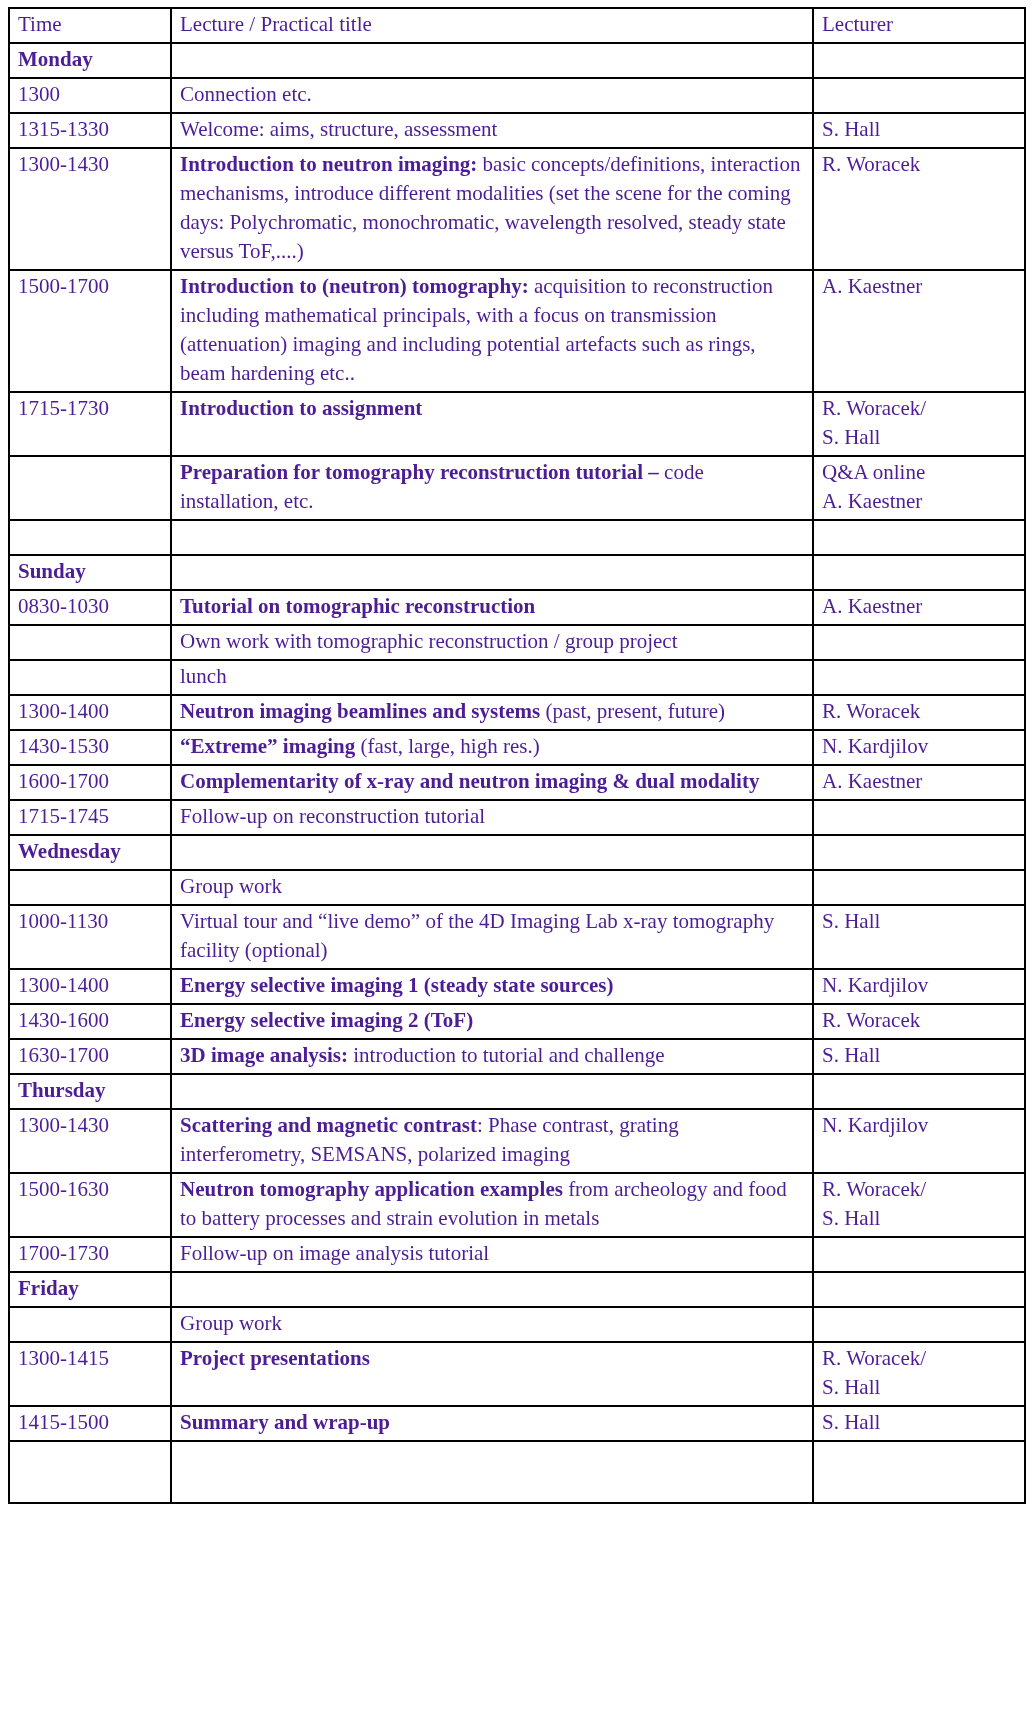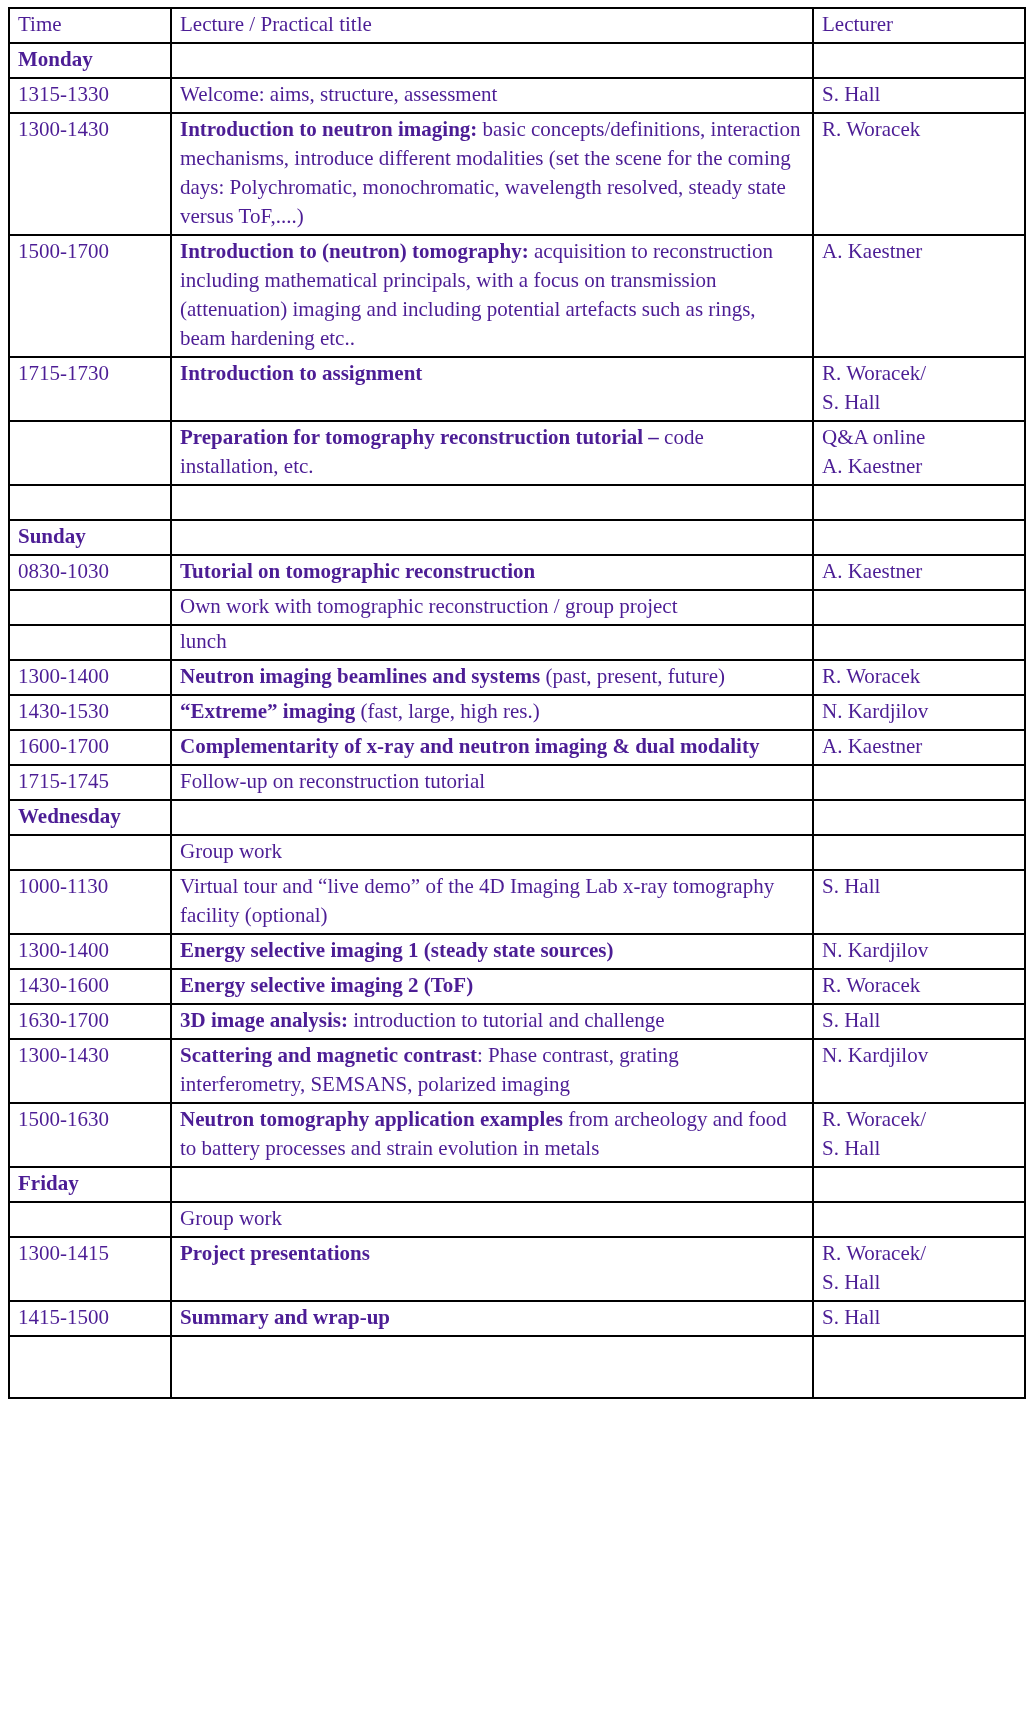--- a/index.html
+++ b/index.html
@@ -63,20 +63,25 @@
       </tr>
     </thead>
     <tbody>
 
       <tr>
         <td class="c-time day">Monday</td>
         <td class="c-title"></td>
         <td class="c-lect"></td>
       </tr>
 
+      <tr>
+        <td class="c-time">1300</td>
+        <td class="c-title"><span class="b"></span><span>Connection etc.</span></td>
+        <td class="c-lect"></td>
+      </tr>
 
       <tr>
         <td class="c-time">1315-1330</td>
         <td class="c-title"><span class="b"></span><span>Welcome: aims, structure, assessment</span></td>
         <td class="c-lect">S. Hall</td>
       </tr>
 
       <tr>
         <td class="c-time">1300-1430</td>
         <td class="c-title"><span class="b">Introduction to neutron imaging:</span><span> basic concepts/definitions, interaction mechanisms, introduce different modalities (set the scene for the coming days: Polychromatic, monochromatic, wavelength resolved, steady state versus ToF,....)</span></td>
@@ -186,35 +191,45 @@
         <td class="c-title"><span class="b">Energy selective imaging 2 (ToF)</span><span></span></td>
         <td class="c-lect">R. Woracek</td>
       </tr>
 
       <tr>
         <td class="c-time">1630-1700</td>
         <td class="c-title"><span class="b">3D image analysis:</span><span> introduction to tutorial and challenge</span></td>
         <td class="c-lect">S. Hall</td>
       </tr>
 
+      <tr>
+        <td class="c-time day">Thursday</td>
+        <td class="c-title"></td>
+        <td class="c-lect"></td>
+      </tr>
 
 
       <tr>
         <td class="c-time">1300-1430</td>
         <td class="c-title"><span class="b">Scattering and magnetic contrast</span><span>: Phase contrast, grating interferometry, SEMSANS, polarized imaging</span></td>
         <td class="c-lect">N. Kardjilov</td>
       </tr>
 
       <tr>
         <td class="c-time">1500-1630</td>
         <td class="c-title"><span class="b">Neutron tomography application examples</span><span> from archeology and food to battery processes and strain evolution in metals</span></td>
         <td class="c-lect">R. Woracek/
 S. Hall</td>
       </tr>
 
+      <tr>
+        <td class="c-time">1700-1730</td>
+        <td class="c-title"><span class="b"></span><span>Follow-up on image analysis tutorial</span></td>
+        <td class="c-lect"></td>
+      </tr>
 
       <tr>
         <td class="c-time day">Friday</td>
         <td class="c-title"></td>
         <td class="c-lect"></td>
       </tr>
 
       <tr>
         <td class="c-time"></td>
         <td class="c-title"><span class="b"></span><span>Group work</span></td>

